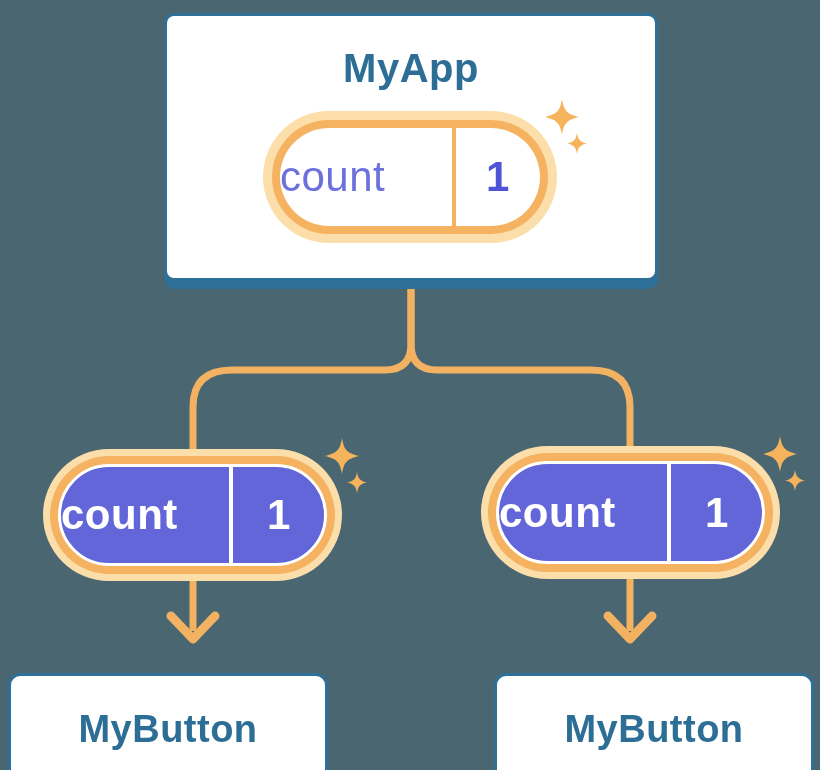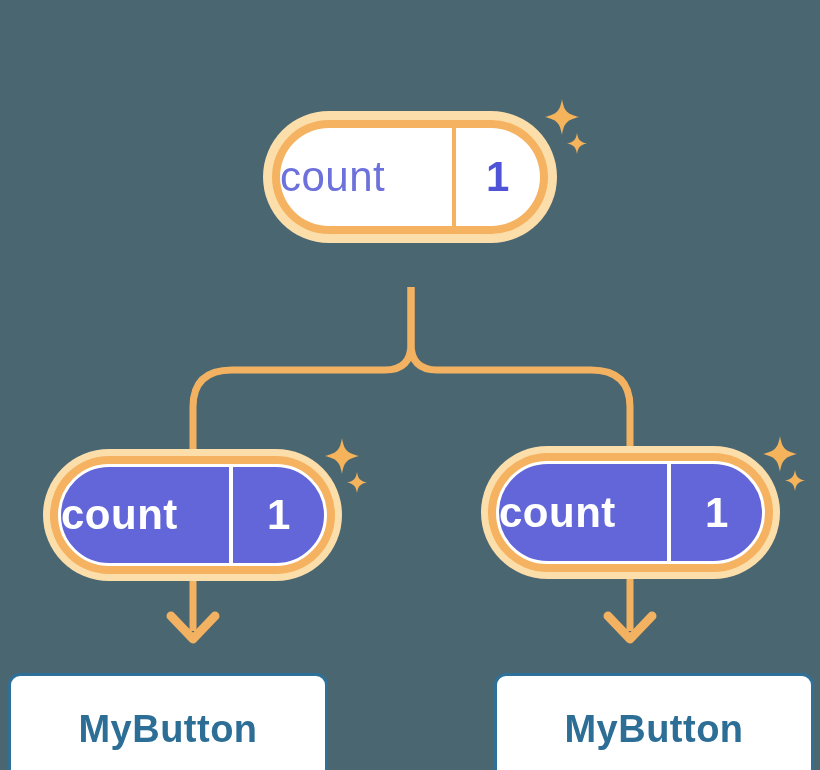--- a/index.html
+++ b/index.html
@@ -100,20 +100,23 @@
       <path d="M411,287 V344 Q411,370 437,370 H591 Q630,370 630,407 V470"></path>
       <path d="M193,572 V631"></path>
       <path d="M630,572 V631"></path>
     </g>
     <g fill="none" stroke="#f3b261" stroke-width="9" stroke-linecap="round" stroke-linejoin="round">
       <polyline points="171,616 193,639 215,616"></polyline>
       <polyline points="608,616 630,639 652,616"></polyline>
     </g>
   </svg>
 
+  <div class="card root-card">
+    <div class="card-title">MyApp</div>
+  </div>
 
   <div class="pill pill--outline">
     <div class="pill-key">count</div>
     <div class="pill-divider"></div>
     <div class="pill-value">1</div>
   </div>
 
   <svg class="sparkles" style="left:540px;top:95px;" width="60" height="70" viewBox="0 0 60 70">
     <g fill="#f5b35c">
       <path d="M22,4 C24,16 27,19 39,22 C27,25 24,28 22,40 C20,28 17,25 5,22 C17,19 20,16 22,4 Z"></path>

